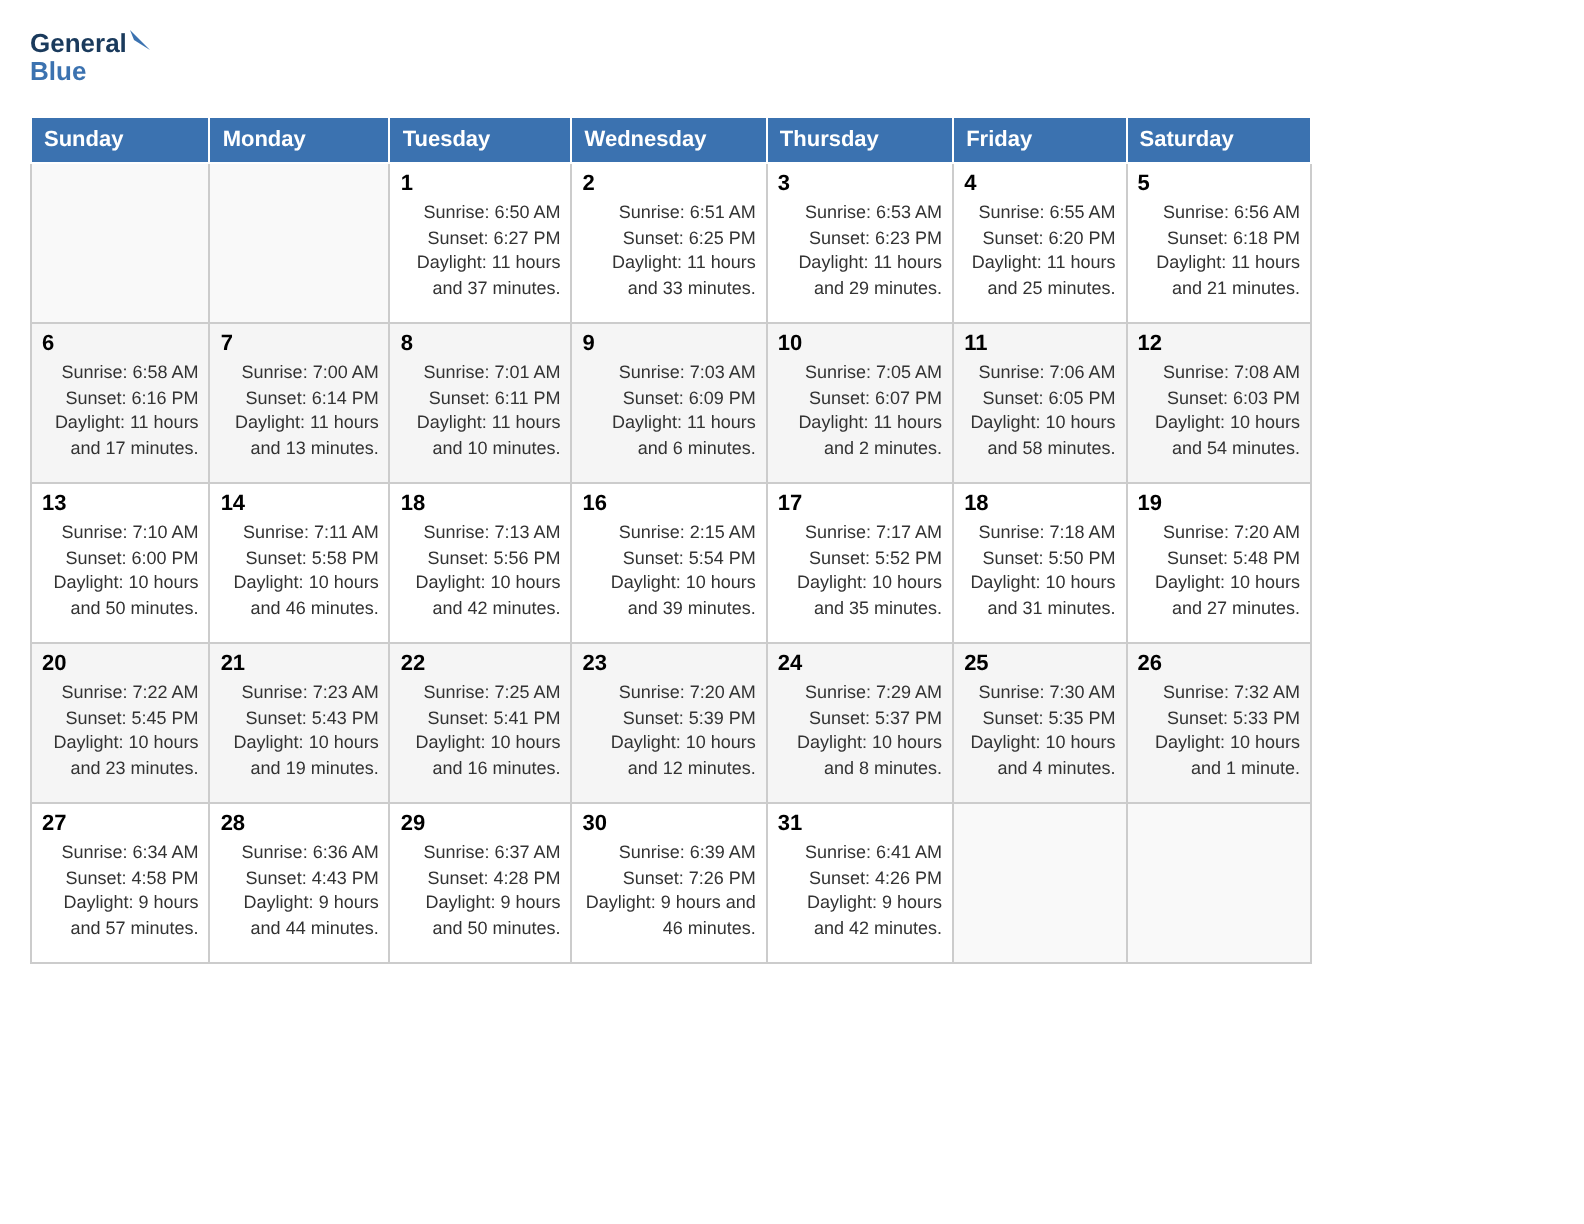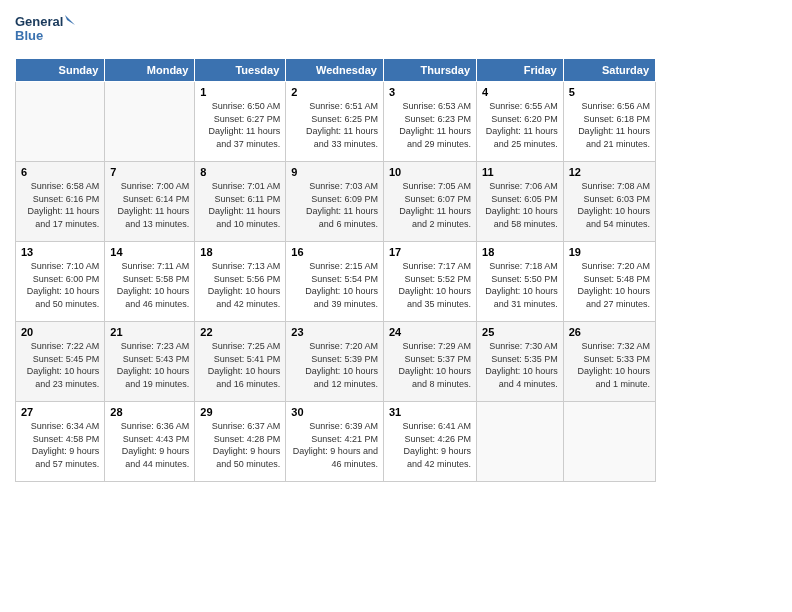--- a/index.html
+++ b/index.html
@@ -13,21 +13,21 @@
     
     .title-block { text-align: right; }
     .month-title { font-size: 36px; font-weight: bold; color: #1a3a5c; line-height: 1.1; }
     .location { font-size: 14px; color: #444; margin-top: 2px; }
     
     .calendar { width: 100%; border-collapse: collapse; font-size: 9.5px; }
     
     .calendar th {
       background: #3b72b0;
       color: #fff;
-      text-align: right;
+      text-align: left;
       padding: 5px 6px;
       font-size: 11px;
       border: 1px solid #fff;
       margin-left: 29px;
     }
     
     .calendar td {
       border: 1px solid #ccc;
       vertical-align: top;
       padding: 4px 5px;
@@ -314,21 +314,21 @@
         <div class="day-info">
           <span>Sunrise: 6:37 AM</span><br>
           <span>Sunset: 4:28 PM</span><br>
           <span>Daylight: 9 hours and 50 minutes.</span>
         </div>
           </td>
           <td>
             <span class="day-num">30</span>
         <div class="day-info">
           <span>Sunrise: 6:39 AM</span><br>
-          <span>Sunset: 4:21 PM</span><br>
+          <span>Sunset: 7:26 PM</span><br>
           <span>Daylight: 9 hours and 46 minutes.</span>
         </div>
           </td>
           <td>
             <span class="day-num">31</span>
         <div class="day-info">
           <span>Sunrise: 6:41 AM</span><br>
           <span>Sunset: 4:26 PM</span><br>
           <span>Daylight: 9 hours and 42 minutes.</span>
         </div>

